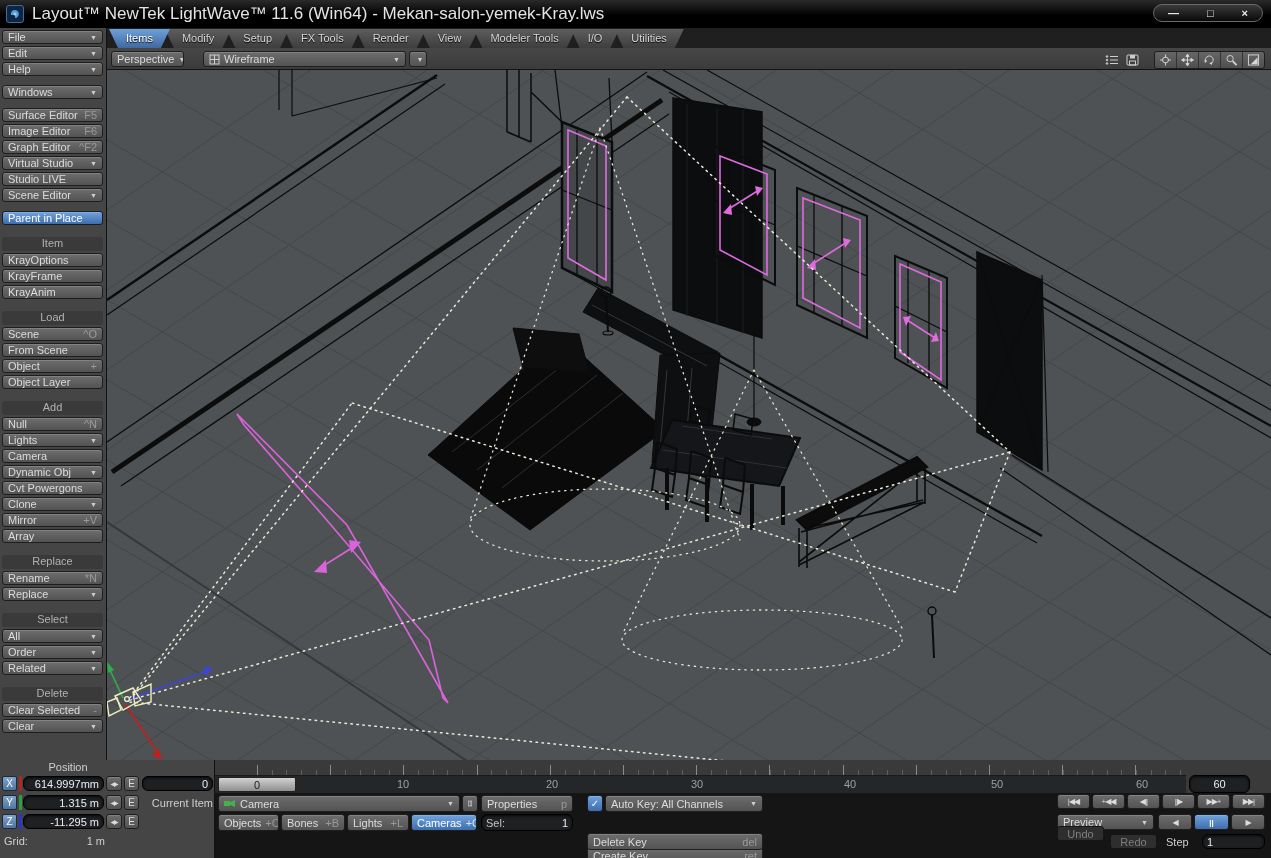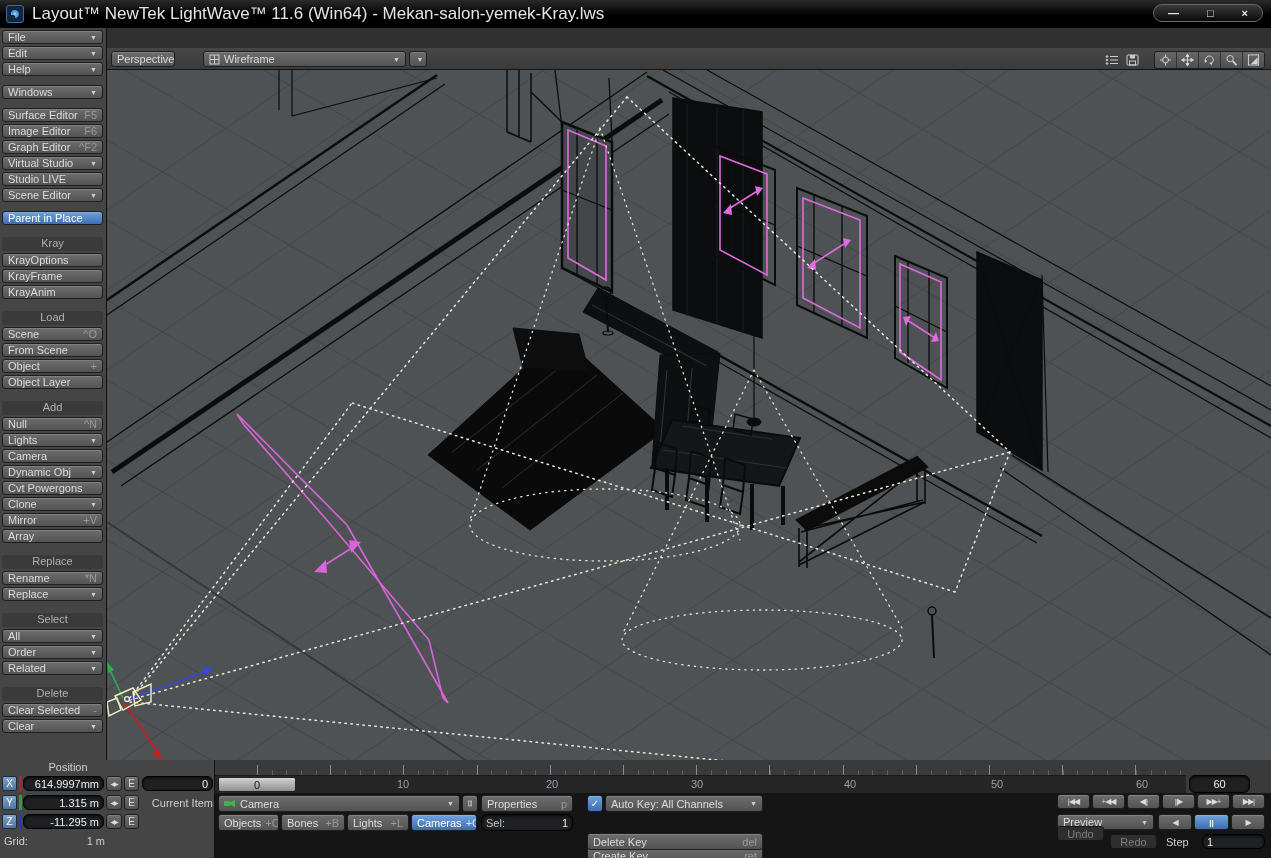--- a/index.html
+++ b/index.html
@@ -69,22 +69,33 @@
     </div>
     <div id="title">Layout™ NewTek LightWave™ 11.6 (Win64) - Mekan-salon-yemek-Kray.lws</div>
     <div id="winbtns">
       <span>—</span>
       <span>□</span>
       <span>×</span>
     </div>
   </div>
 
   <div id="topbars">
+    <div id="tabrow">
+      <div class="tab active">Items</div>
+      <div class="tab">Modify</div>
+      <div class="tab">Setup</div>
+      <div class="tab">FX Tools</div>
+      <div class="tab">Render</div>
+      <div class="tab">View</div>
+      <div class="tab">Modeler Tools</div>
+      <div class="tab">I/O</div>
+      <div class="tab">Utilities</div>
+    </div>
     <div id="toolrow">
-      <div class="btn dd" style="left:4px;width:64px;">
+      <div class="btn dd" style="left:4px;width:73px;">
         <span>Perspective</span>
           <span class="arr">▼</span>
       </div>
       <div class="btn dd" style="left:96px;width:203px;">
         <svg width="11" height="11" viewBox="0 0 11 11" style="margin-right:4px">
             <rect x="1" y="1" width="9" height="9" fill="none" stroke="#cfcfcf"></rect>
             <line x1="5.5" y1="1" x2="5.5" y2="10" stroke="#cfcfcf"></line>
             <line x1="1" y1="5.5" x2="10" y2="5.5" stroke="#cfcfcf"></line>
           </svg>
         <span>Wireframe</span>
@@ -196,21 +207,21 @@
       </div>
     <div class="btn">
         <span>Scene Editor</span>
         <span class="arr">▼</span>
       </div>
     <div class="gap"></div>
     <div class="btn bluebtn">
         <span>Parent in Place</span>
       </div>
     <div class="gap" style="height:10px"></div>
-    <div class="hdr">Kray</div>
+    <div class="hdr">Item</div>
     <div class="btn">
         <span>KrayOptions</span>
       </div>
     <div class="btn">
         <span>KrayFrame</span>
       </div>
     <div class="btn">
         <span>KrayAnim</span>
       </div>
     <div class="gap" style="height:10px"></div>

